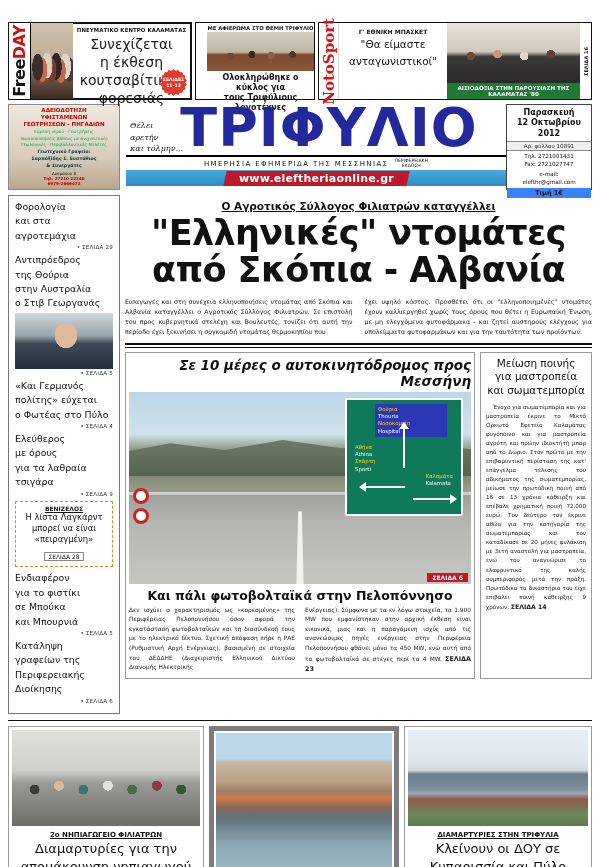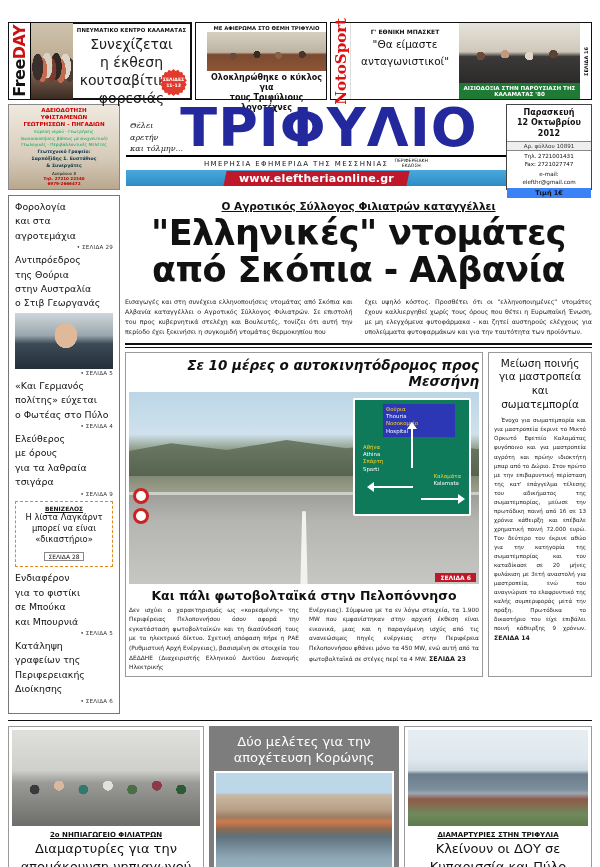--- a/index.html
+++ b/index.html
@@ -49,21 +49,21 @@
   .ad-lines { font-size: 14px; line-height: 1.28; color: #1b1b1b; margin-top: 3px; }
   .seal {
     position: absolute; right: 3px; bottom: 2px;
     width: 27px; height: 27px; border-radius: 50%;
     background: #e23b2e; color: #fff; font-size: 4.6px; font-weight: bold;
     display:flex; flex-direction:column; align-items:center; justify-content:center;
     line-height: 1.25;
     clip-path: polygon(50% 0%,58% 7%,68% 3%,73% 12%,84% 11%,85% 21%,95% 24%,92% 34%,100% 42%,93% 50%,100% 58%,92% 66%,95% 76%,85% 79%,84% 89%,73% 88%,68% 97%,58% 93%,50% 100%,42% 93%,32% 97%,27% 88%,16% 89%,15% 79%,5% 76%,8% 66%,0% 58%,7% 50%,0% 42%,8% 34%,5% 24%,15% 21%,16% 11%,27% 12%,32% 3%,42% 7%);
   }
 
-  .ad-trifylio { width: 132px; border: 1px solid #111; background:#fff;padding-left:11px; }
+  .ad-trifylio { width: 120px; border: 1px solid #111; background:#fff;padding-left:11px; }
   .tri-kicker {
     background:#fff; text-align:center; font-size: 5.3px; font-weight: bold;
     color:#111; padding: 2px 0 1px;
   }
   .ph-panel {
     height: 39px;
     background:
       radial-gradient(circle 5px at 22% 62%, #6b4a3a 0 70%, transparent 72%),
       radial-gradient(circle 5px at 42% 58%, #3a2b22 0 70%, transparent 72%),
       radial-gradient(circle 5px at 60% 60%, #8a6048 0 70%, transparent 72%),
@@ -182,21 +182,21 @@
     text-align:center; font-weight:bold; font-size: 35px; line-height:1.05;
     color:#111; letter-spacing:-0.6px;
   }
   .lede { display:flex; gap:12px; margin-top:8px; }
   .lede p { font-size:6.3px; line-height:1.62; text-align:justify; color:#1a1a1a; flex:1; }
   .hr-thick { border-top:2px solid #111; margin-top:6px; }
   .hr-thin { border-top:1px solid #111; margin-top:1.5px; }
 
   .mid-grid { display:flex; gap:5px; margin-top:4px; }
   .mid-left { flex:1; border:1px solid #999; padding:3px; }
-  .mid-right { width: 104px; border:1px solid #999; padding:4px 5px; }
+  .mid-right { width: 112px; border:1px solid #999; padding:4px 5px; }
 
   .mid-head {
     text-align:right; font-style: italic; font-weight:bold; font-size:13.5px;
     color:#111; padding:1px 0 3px; font-family:"DejaVu Sans", sans-serif;
   }
   .road-photo { position:relative; height:192px; overflow:hidden;
     background: linear-gradient(180deg,
       #bcd6e6 0%, #cfe1ec 22%,
       #8d9c86 30%, #6e7d63 40%,
       #8a8f7c 46%, #9aa08c 52%,
@@ -454,21 +454,21 @@
           <div class="lt-item">με όρους</div>
           <div class="lt-item">για τα λαθραία</div>
           <div class="lt-item">τσιγάρα</div>
           <div class="lt-page">• ΣΕΛΙΔΑ 9</div>
         </div>
 
         <div class="lt-dashbox">
           <div class="lt-dash-kicker">ΒΕΝΙΖΕΛΟΣ</div>
           <div class="lt-dash-line">Η λίστα Λαγκάρντ</div>
           <div class="lt-dash-line">μπορεί να είναι</div>
-          <div class="lt-dash-line">«δικαστήριο»</div>
+          <div class="lt-dash-line">«πειραγμένη»</div>
           <div class="lt-dash-page">ΣΕΛΙΔΑ 28</div>
         </div>
 
         <div>
           <div class="lt-item">Ενδιαφέρον</div>
           <div class="lt-item">για το φιστίκι</div>
           <div class="lt-item">σε Μπούκα</div>
           <div class="lt-item">και Μπουρνιά</div>
           <div class="lt-page">• ΣΕΛΙΔΑ 5</div>
         </div>
@@ -560,24 +560,20 @@
 
     <div class="bt-card">
       <div class="bt-photo-a"></div>
       <div class="bt-kicker">2ο ΝΗΠΙΑΓΩΓΕΙΟ ΦΙΛΙΑΤΡΩΝ</div>
       <div class="bt-head">Διαμαρτυρίες για την</div>
       <div class="bt-head">απομάκρυνση νηπιαγωγού</div>
 
     </div>
 
     <div class="bt-card mid">
-      <div class="mid-head-w">
-        <div>Δύο μελέτες για την</div>
-        <div>αποχέτευση Κορώνης</div>
-      </div>
       <div class="bt-photo-b">
         
       </div>
     </div>
 
     <div class="bt-card right">
       <div class="bt-photo-c"></div>
       <div class="bt-kicker">ΔΙΑΜΑΡΤΥΡΙΕΣ ΣΤΗΝ ΤΡΙΦΥΛΙΑ</div>
       <div class="bt-head">Κλείνουν οι ΔΟΥ σε</div>
       <div class="bt-head">Κυπαρισσία και Πύλο</div>

